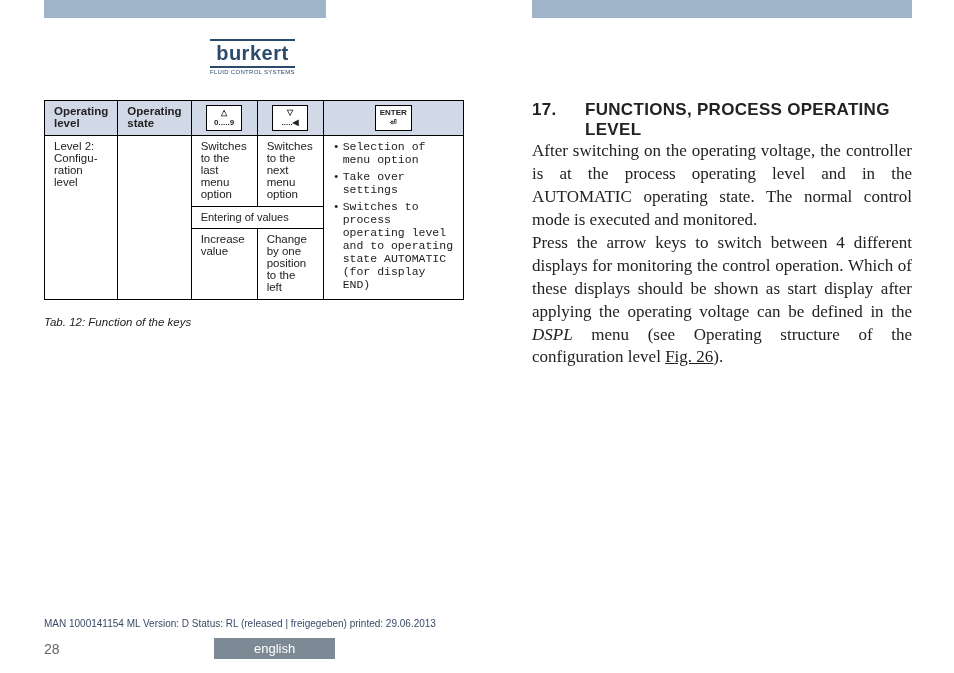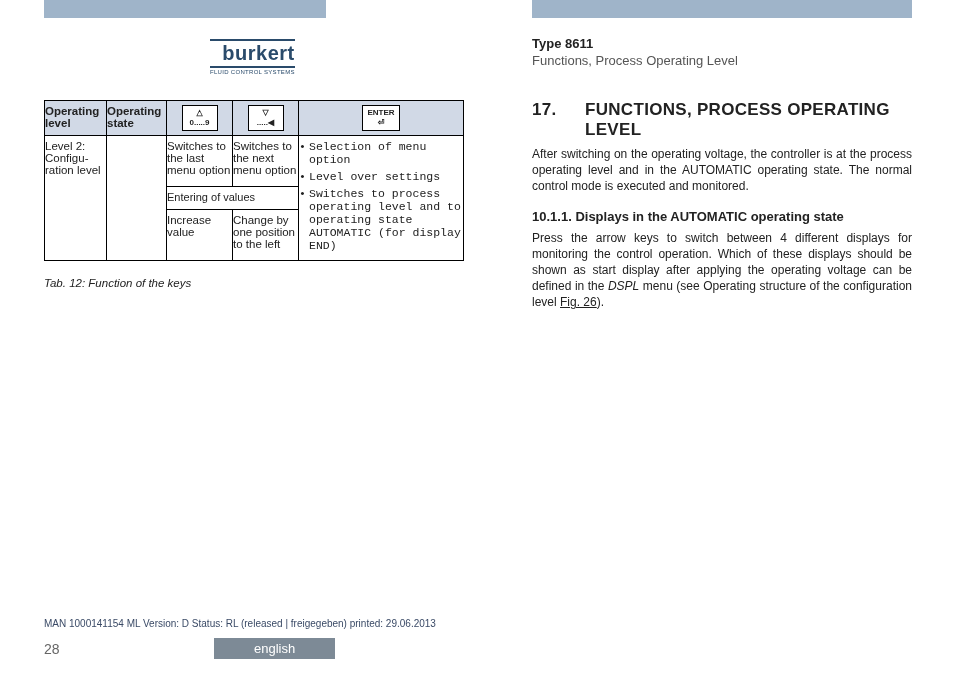--- a/index.html
+++ b/index.html
@@ -11,53 +11,53 @@
     font-size: 12px;
     color: #222;
     position: relative;
     overflow: hidden;
   }
   .topbar { position: absolute; top: 0; height: 18px; background: #9fb4c9; }
   .topbar.left { left: 44px; width: 282px; }
   .topbar.right { left: 532px; width: 380px; }
 
   .header { position: absolute; top: 30px; left: 0; right: 0; height: 55px; }
-  .logo { position: absolute; left: 210px; top: 8px; text-align: right; }
+  .logo { position: absolute; left: 210px; top: 8px; text-align: center; }
   .logo .brand { font-size: 20px; font-weight: 700; color: #2a4b6b; letter-spacing: 0.5px; }
   .logo .bar { height: 2px; background: #2a4b6b; margin: 1px 0; }
   .logo .sub { font-size: 6px; color: #2a4b6b; letter-spacing: 0.3px; }
   .heading-right { position: absolute; left: 532px; top: 6px; }
   .heading-right .type { font-weight: 700; font-size: 13px; }
   .heading-right .sub { font-size: 13px; color: #555; margin-top: 2px; }
 
   .content { position: absolute; top: 100px; left: 44px; right: 44px; bottom: 60px; }
   .col { position: absolute; top: 0; }
   .col.left { left: 0; width: 420px; }
   .col.right { left: 488px; width: 380px; }
 
   table.fn { border-collapse: collapse; width: 100%; font-size: 11.5px; }
-  table.fn th, table.fn td { border: 1px solid #000; padding: 4px 0; vertical-align: top; text-align: left; }
+  table.fn th, table.fn td { border: 1px solid #000; padding: 4px 9px; vertical-align: top; text-align: left; }
   table.fn th { background: #d1d9e6; font-weight: 700; }
   .keybox {
     display: inline-block; border: 1px solid #000; padding: 2px 4px;
     background: #fff; font-size: 8px; line-height: 10px; text-align: center;
     min-width: 36px;
   }
   .caption { font-style: italic; font-size: 11.5px; margin-top: 16px; }
 
   ul.sel { list-style: none; padding-left: 0; font-family: Liberation Mono, monospace; }
   ul.sel li { position: relative; padding-left: 10px; margin-bottom: 4px; }
   ul.sel li::before { content: "•"; position: absolute; left: 0; top: 0; }
 
   h1.sec { font-size: 17px; font-weight: 800; letter-spacing: 0.3px; }
   .secnum { display: inline-block; width: 48px; vertical-align: top; }
   .sectxt { display: inline-block; width: 320px; vertical-align: top; }
   h2.sub { font-size: 14px; font-weight: 800; margin-top: 18px; }
   h3.subsub { font-size: 13px; font-weight: 800; margin-top: 14px; }
-  p.body { font-size: 12px; margin-top: 6px; line-height: 1.35; text-align: justify; }
+  p.body { font-size: 17px; line-height: 1.35; text-align: justify; font-family: Liberation Serif, serif; }
   .u { text-decoration: underline; }
   .it { font-style: italic; }
 
   .footline { position: absolute; left: 44px; bottom: 44px; font-size: 10px; color: #3a4a66; }
   .pagefoot { position: absolute; left: 44px; bottom: 16px; right: 27px; }
   .pagefoot .pnum { font-size: 14px; color: #666; }
   .pagefoot .lang {
     position: absolute; left: 170px; bottom: -2px;
     background: #7d8a96; color: #fff; padding: 3px 40px; font-size: 13px; text-align: right;
   }
@@ -68,24 +68,20 @@
 
 <div class="topbar left"></div>
 <div class="topbar right"></div>
 
 <div class="header">
   <div class="logo">
     <div class="bar"></div>
     <div class="brand">burkert</div>
     <div class="bar"></div>
     <div class="sub">FLUID CONTROL SYSTEMS</div>
-  </div>
-  <div class="heading-right">
-    <div class="type">Type 8611</div>
-    <div class="sub">Functions, Process Operating Level</div>
   </div>
 </div>
 
 <div class="content">
   <div class="col left">
     <table class="fn">
       <tbody>
           <tr>
         <th style="width:62px">Operating level</th>
         <th style="width:60px">Operating state</th>
@@ -103,21 +99,21 @@
         </th>
       </tr>
       <tr>
         <td rowspan="3">Level 2: Configu­ration level</td>
         <td rowspan="3"></td>
         <td>Switches to the last menu option</td>
         <td>Switches to the next menu option</td>
         <td rowspan="3">
           <ul class="sel">
             <li>Selection of menu option</li>
-            <li>Level over settings</li>
+            <li>Take over settings</li>
             <li>
               <span>Switches to process operating level and to operating state AUTOMATIC (for display END)</span>
             </li>
           </ul>
         </td>
       </tr>
       <tr>
         <td colspan="2" class="midline">Entering of values</td>
       </tr>
       <tr>
@@ -130,24 +126,20 @@
   </div>
 
   <div class="col right">
     <h1 class="sec">
       <span class="secnum">17.</span>
       <span class="sectxt">FUNCTIONS, PROCESS OPERATING LEVEL</span>
     </h1>
 
     <p class="body">After switching on the operating voltage, the controller is at the process operating level and in the AUTOMATIC operating state. The normal control mode is executed and monitored.</p>
 
-    <h3 class="subsub">
-      <span>10.1.1.</span>
-      <span>Displays in the AUTOMATIC operating state</span>
-    </h3>
     <p class="body">
       <span>Press the arrow keys to switch between 4 different displays for monitoring the control operation. Which of these displays should be shown as start display after applying the operating voltage can be defined in the </span><span class="it">DSPL</span><span> menu (see Operating structure of the configuration level </span><span class="u">Fig. 26</span><span>).</span>
     </p>
   </div>
 </div>
 
 <div class="footline">MAN  1000141154  ML  Version: D Status: RL (released | freigegeben)  printed: 29.06.2013</div>
 <div class="pagefoot">
   <span class="pnum">28</span>
   <span class="lang">english</span>

